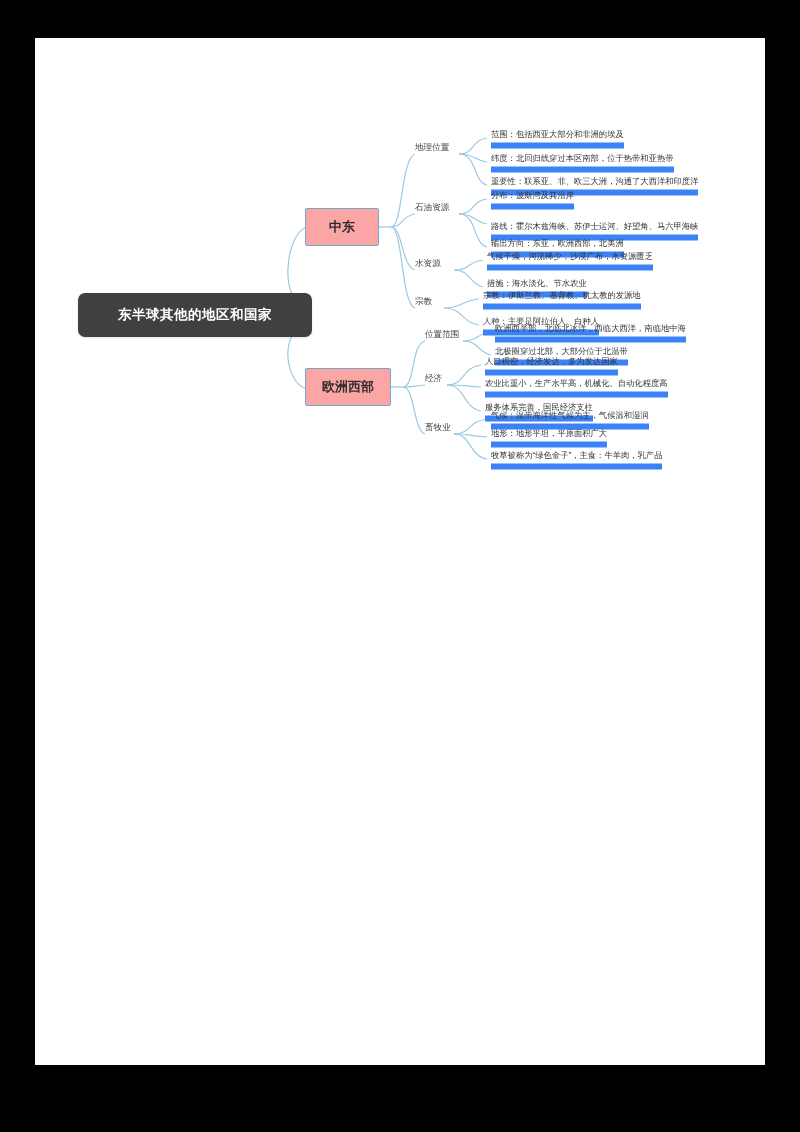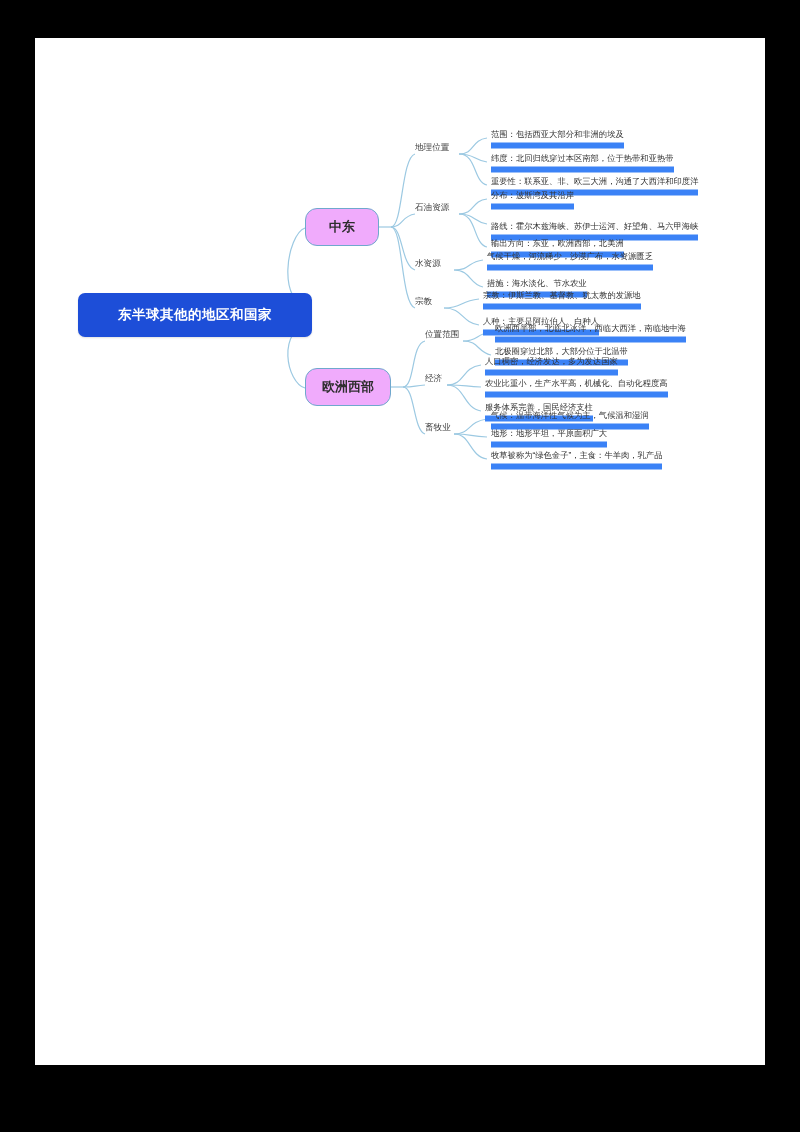--- a/index.html
+++ b/index.html
@@ -5,25 +5,25 @@
   html,body{margin:0;padding:0;background:#000;}
   body{width:800px;height:1132px;position:relative;overflow:hidden;
        font-family:"Liberation Sans","DejaVu Sans",sans-serif;}
   #page{position:absolute;left:35px;top:38px;width:730px;height:1027px;
         background:#ffffff;overflow:hidden;}
   #map{position:absolute;left:0;top:0;width:730px;height:430px;}
   svg.links{position:absolute;left:0;top:0;width:730px;height:430px;overflow:visible;}
 
   .node{position:absolute;box-sizing:border-box;display:flex;align-items:center;
         justify-content:center;white-space:nowrap;}
-  .root{background:#1d4ed8;border-radius:7px;color:#ffffff;font-weight:bold;
+  .root{background:#404040;border-radius:7px;color:#ffffff;font-weight:bold;
         font-size:13.5px;letter-spacing:.5px;
         left:43px;top:255px;width:234px;height:44px;
         box-shadow:0 1px 2px rgba(0,0,0,.12);}
-  .main{background:#f0abfc;border:1.3px solid #6fa8cd;border-radius:12px;
+  .main{background:#fca5a5;border:1.3px solid #6fa8cd;border-radius:2px;
         color:#2d2d2d;font-size:13px;font-weight:bold;height:38px;}
   .main.m1{left:270px;top:170px;width:74px;}
   .main.m2{left:270px;top:330px;width:86px;}
 
   .sub{position:absolute;font-size:8.6px;color:#3a3a3a;white-space:nowrap;
        text-align:right;transform:translateY(-50%);}
   .leaf{position:absolute;font-size:8.3px;color:#333333;white-space:nowrap;
         transform:translateY(-50%);padding-bottom:2px;
         border-bottom:6px solid #3b82f6;line-height:13px;}
   .filterwrap{filter:blur(.28px);}

